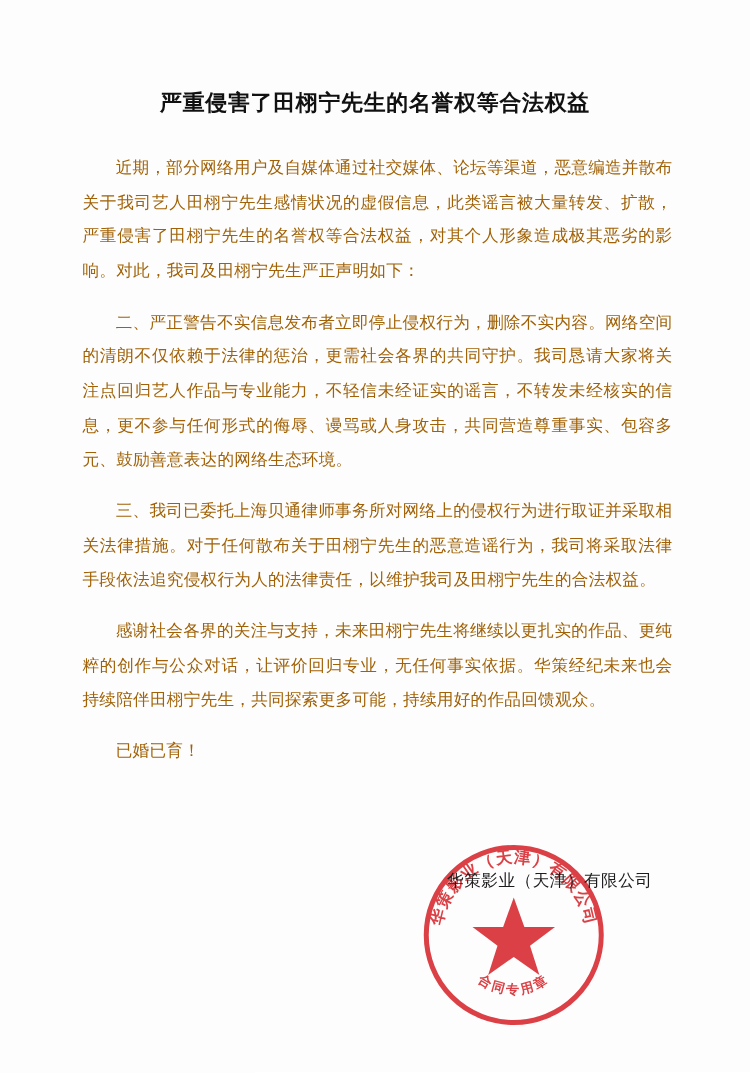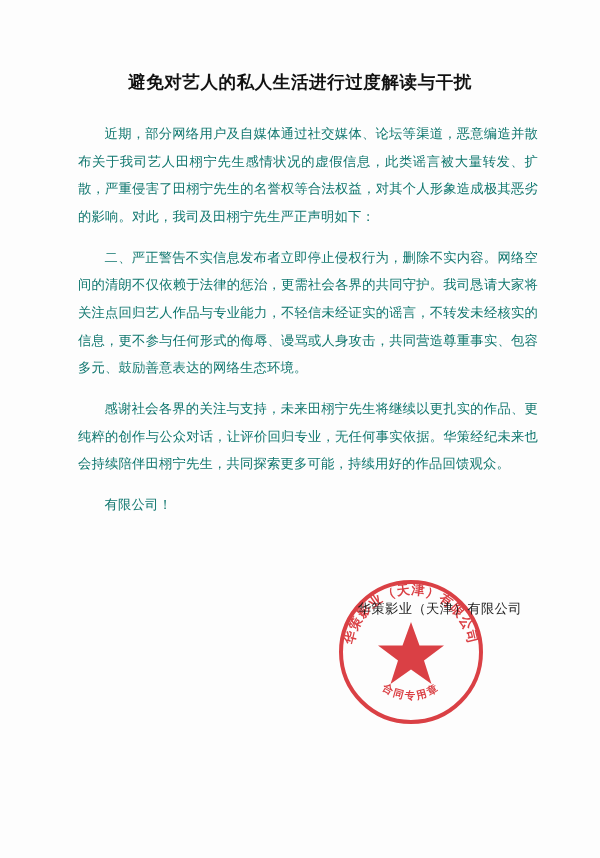--- a/index.html
+++ b/index.html
@@ -29,23 +29,23 @@
     font-weight: bold;
     letter-spacing: 0.6px;
     margin: 14px 0 26px 0;
     color: #111;
   }
   .para {
     font-size: 13.3px;
     line-height: 2.08;
     text-align: justify;
     text-justify: inter-ideograph;
-    margin: 0 0 13px 16px;
+    margin: 0 0 13px 4px;
     text-indent: 2em;
-    color: #0f766e;
+    color: #a16207;
     letter-spacing: 0.2px;
     font-family: Liberation Serif, serif;
   }
   .para.last {
     margin-bottom: 0;
   }
   .sign-block {
     position: relative;
     margin-top: 58px;
     height: 130px;
@@ -91,26 +91,27 @@
     font-weight: bold;
     fill: #d6272c;
     letter-spacing: 2px;
   }
 </style>
 </head>
 <body>
 
 <div class="page">
 
-  <h1 class="doc-title">避免对艺人的私人生活进行过度解读与干扰</h1>
+  <h1 class="doc-title">严重侵害了田栩宁先生的名誉权等合法权益</h1>
 
   <p class="para">近期，部分网络用户及自媒体通过社交媒体、论坛等渠道，恶意编造并散布关于我司艺人田栩宁先生感情状况的虚假信息，此类谣言被大量转发、扩散，严重侵害了田栩宁先生的名誉权等合法权益，对其个人形象造成极其恶劣的影响。对此，我司及田栩宁先生严正声明如下：</p>
   <p class="para">二、严正警告不实信息发布者立即停止侵权行为，删除不实内容。网络空间的清朗不仅依赖于法律的惩治，更需社会各界的共同守护。我司恳请大家将关注点回归艺人作品与专业能力，不轻信未经证实的谣言，不转发未经核实的信息，更不参与任何形式的侮辱、谩骂或人身攻击，共同营造尊重事实、包容多元、鼓励善意表达的网络生态环境。</p>
+  <p class="para">三、我司已委托上海贝通律师事务所对网络上的侵权行为进行取证并采取相关法律措施。对于任何散布关于田栩宁先生的恶意造谣行为，我司将采取法律手段依法追究侵权行为人的法律责任，以维护我司及田栩宁先生的合法权益。</p>
   <p class="para">感谢社会各界的关注与支持，未来田栩宁先生将继续以更扎实的作品、更纯粹的创作与公众对话，让评价回归专业，无任何事实依据。华策经纪未来也会持续陪伴田栩宁先生，共同探索更多可能，持续用好的作品回馈观众。</p>
-  <p class="para last">有限公司！</p>
+  <p class="para last">已婚已育！</p>
 
   <div class="sign-block">
 
     <div class="seal">
       <svg viewBox="0 0 150 150" xmlns="http://www.w3.org/2000/svg">
         <circle cx="75" cy="75" r="70" fill="none" stroke="#d6272c" stroke-width="4"></circle>
         <path id="sealTopArc" d="M 17,75 A 58,58 0 0 1 133,75" fill="none" stroke="none"></path>
         <path id="sealBottomArc" d="M 33,95 A 46,46 0 0 0 117,95" fill="none" stroke="none"></path>
         <text class="seal-text">
           <textPath href="#sealTopArc" startOffset="50%" text-anchor="middle">华策影业（天津）有限公司</textPath>

